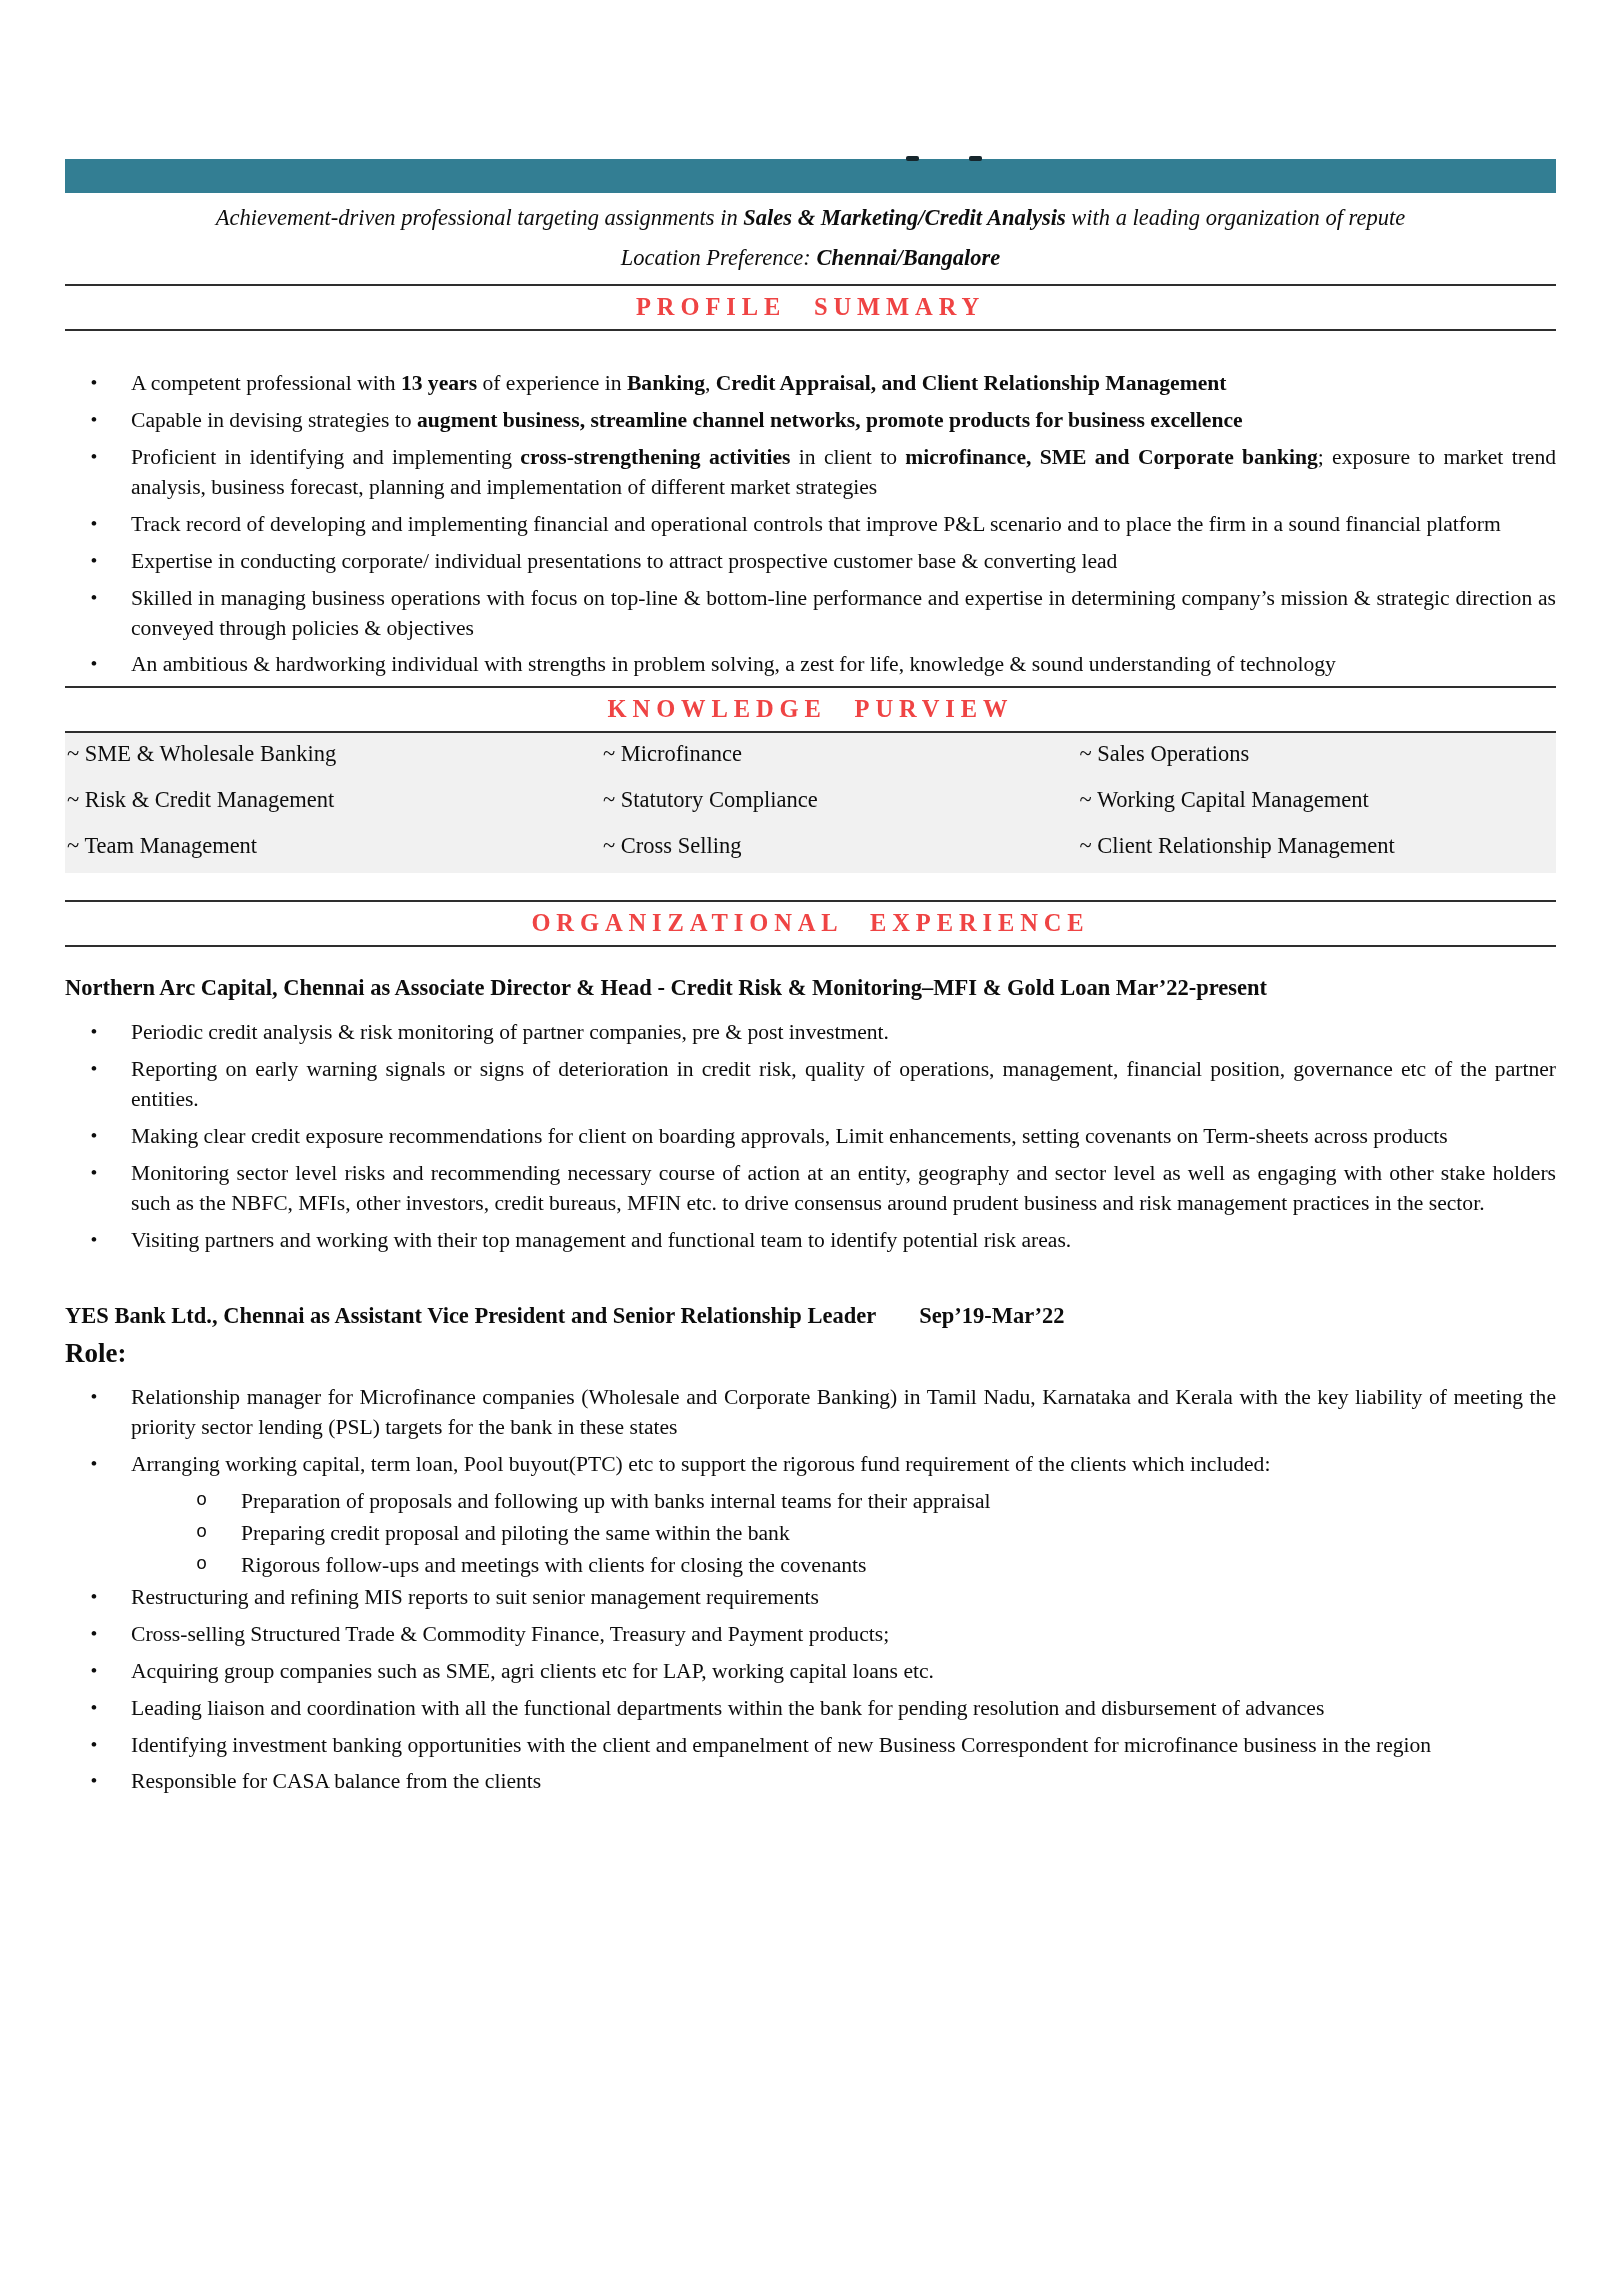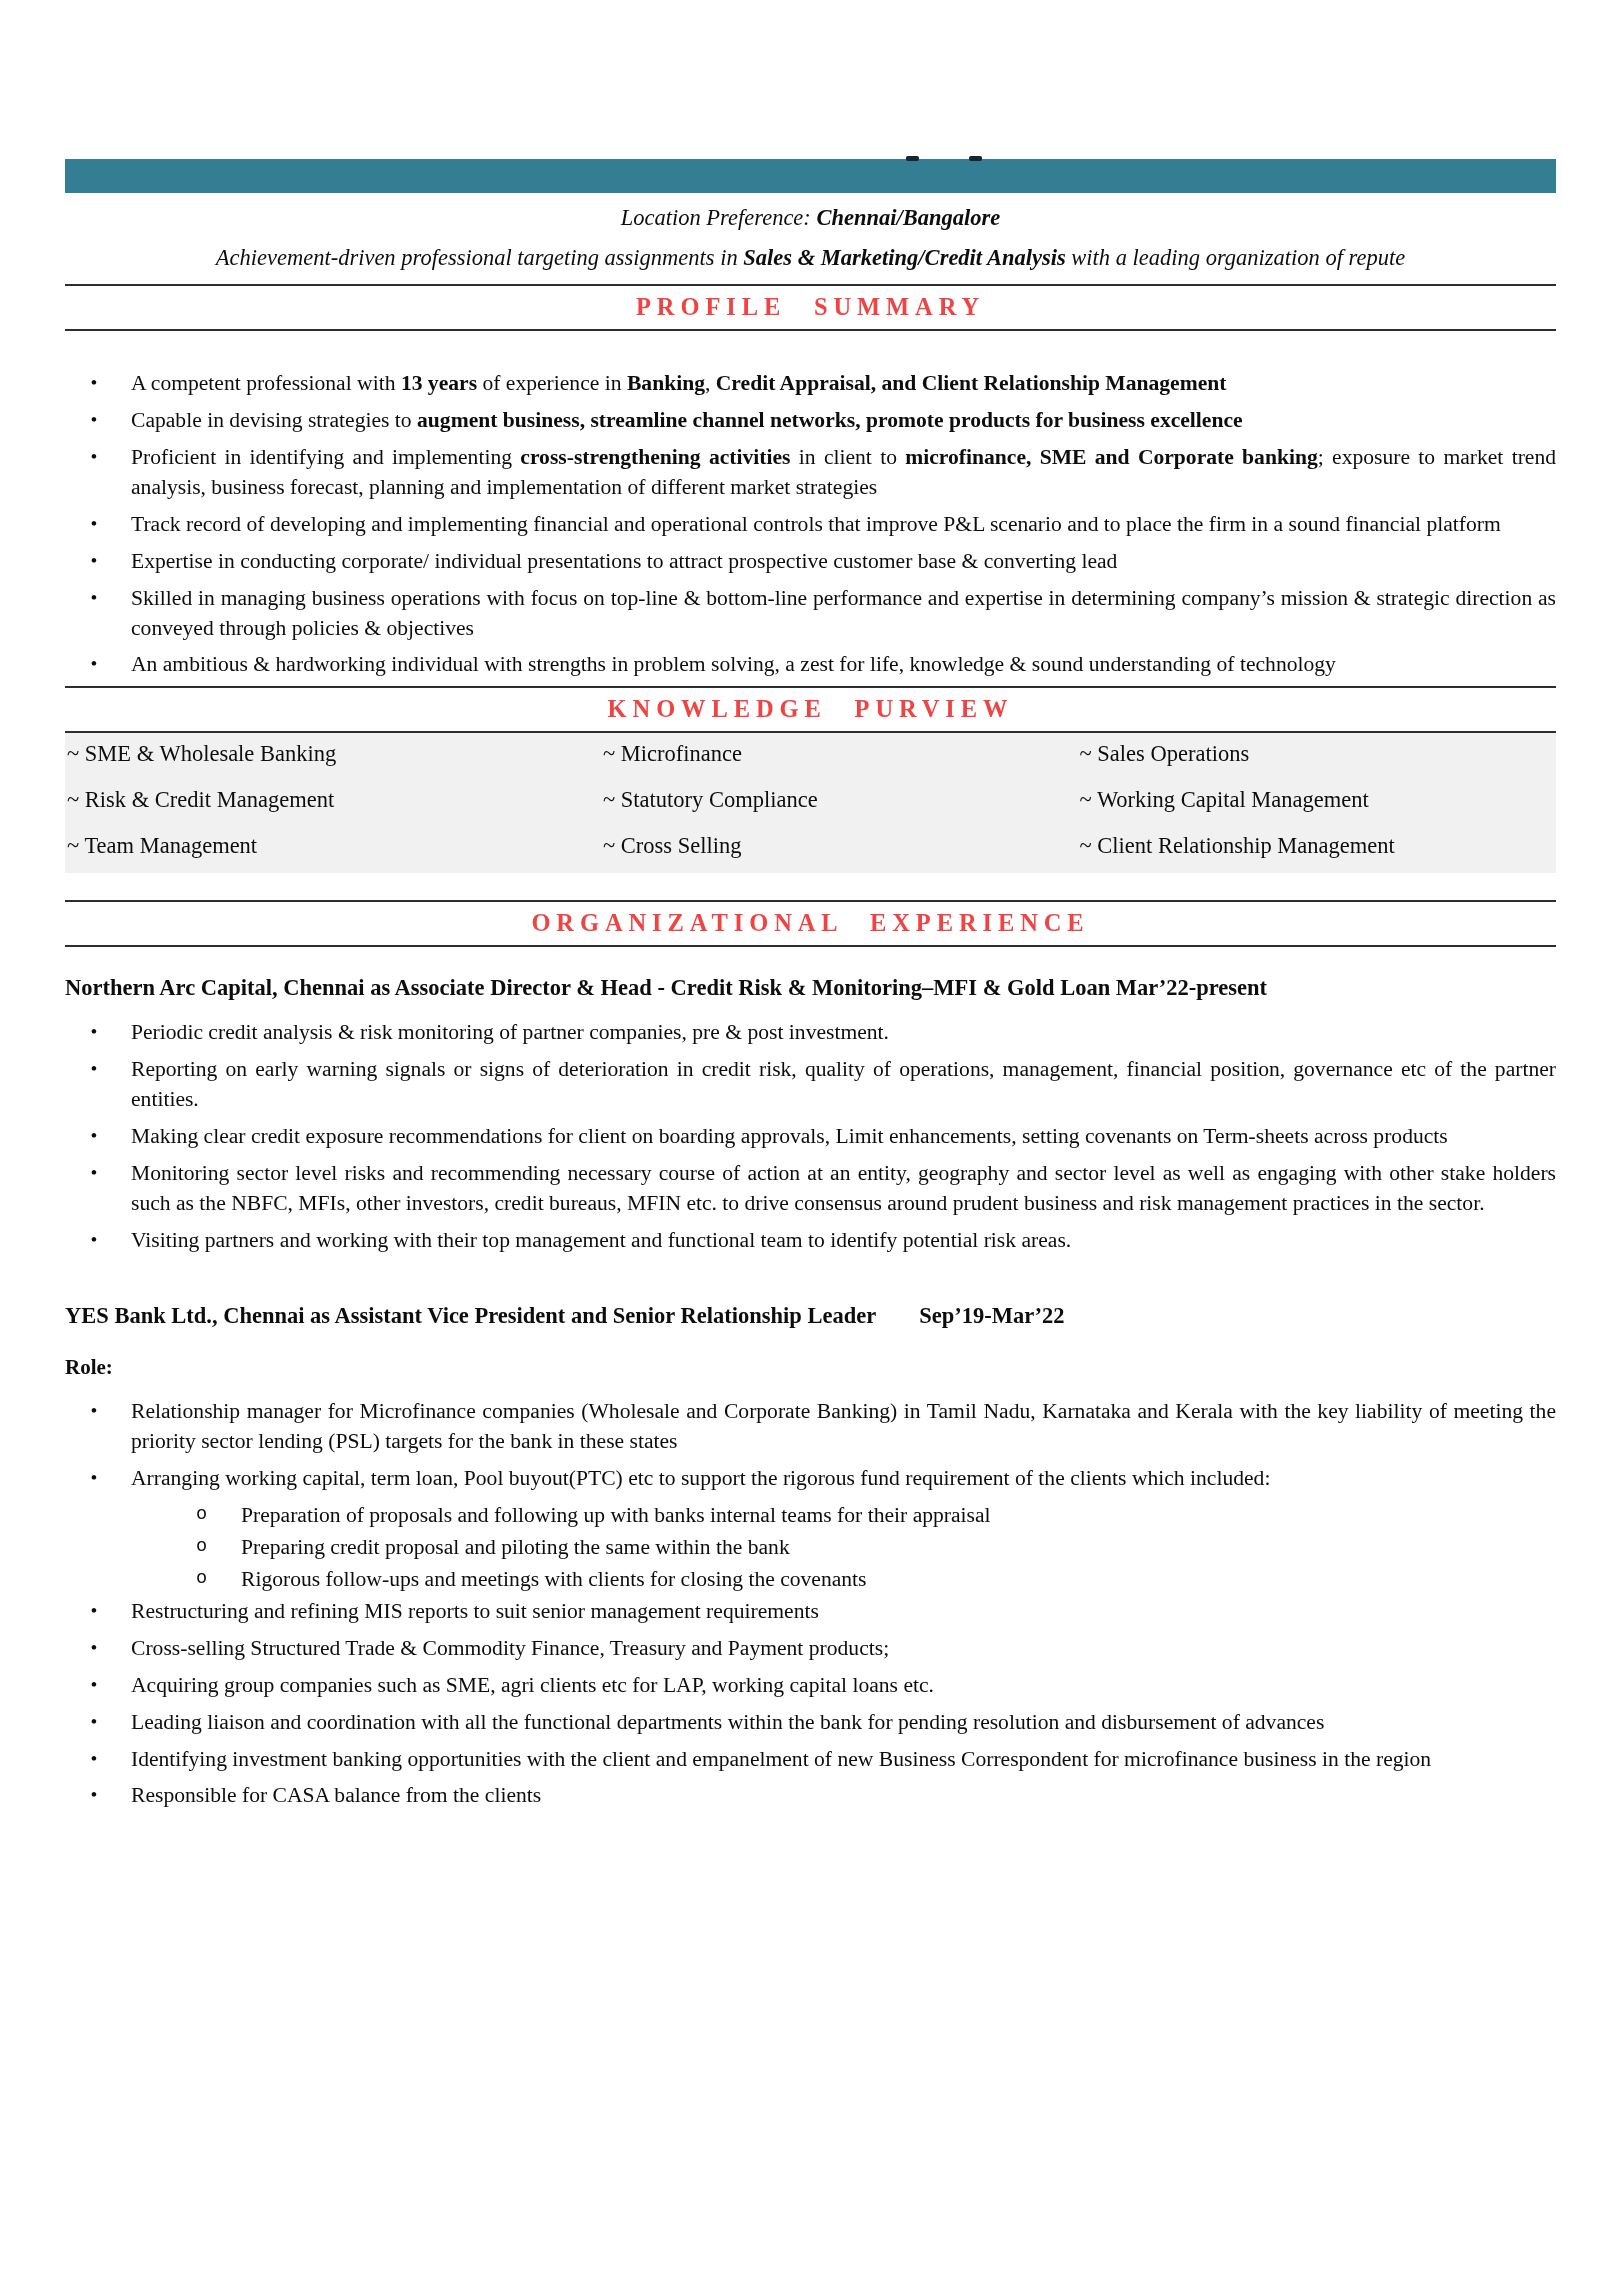--- a/index.html
+++ b/index.html
@@ -113,39 +113,39 @@
   
   .job-head {
     font-size: 22.5px;
     font-weight: bold;
     line-height: 31px;
     margin-top: 25.5px;
   }
   .job-head .date { margin-left: 43px; }
   .job-head.second { margin-top: 45px; }
   .role-label {
-    font-size: 21px;
+    font-size: 27px;
     font-weight: bold;
     line-height: 31px;
-    margin-top: 21px;
+    margin-top: 7px;
   }
   .exp-bullets { margin-top: 11.8px; }
 </style>
 </head>
 <body>
 
 <div class="page">
 
   <div class="topbar">
     <span class="artifact a1"></span>
     <span class="artifact a2"></span>
   </div>
 
+  <p class="headline"><span>Achievement-driven professional targeting assignments in </span><b>Sales &amp; Marketing/Credit Analysis</b><span> with a leading organization of repute</span></p>
   <p class="headline"><span>Location Preference: </span><b>Chennai/Bangalore</b></p>
-  <p class="headline"><span>Achievement-driven professional targeting assignments in </span><b>Sales &amp; Marketing/Credit Analysis</b><span> with a leading organization of repute</span></p>
 
   <hr class="rule r-headline">
 
   <div class="sec-head">PROFILE SUMMARY</div>
   <hr class="rule">
 
   <div class="bullets">
     <div class="li">
       <span class="marker">•</span>
       <p><span>A competent professional with </span><b>13 years</b><span> of experience in </span><b>Banking</b><span>, </span><b>Credit Appraisal, and Client Relationship Management</b></p>

